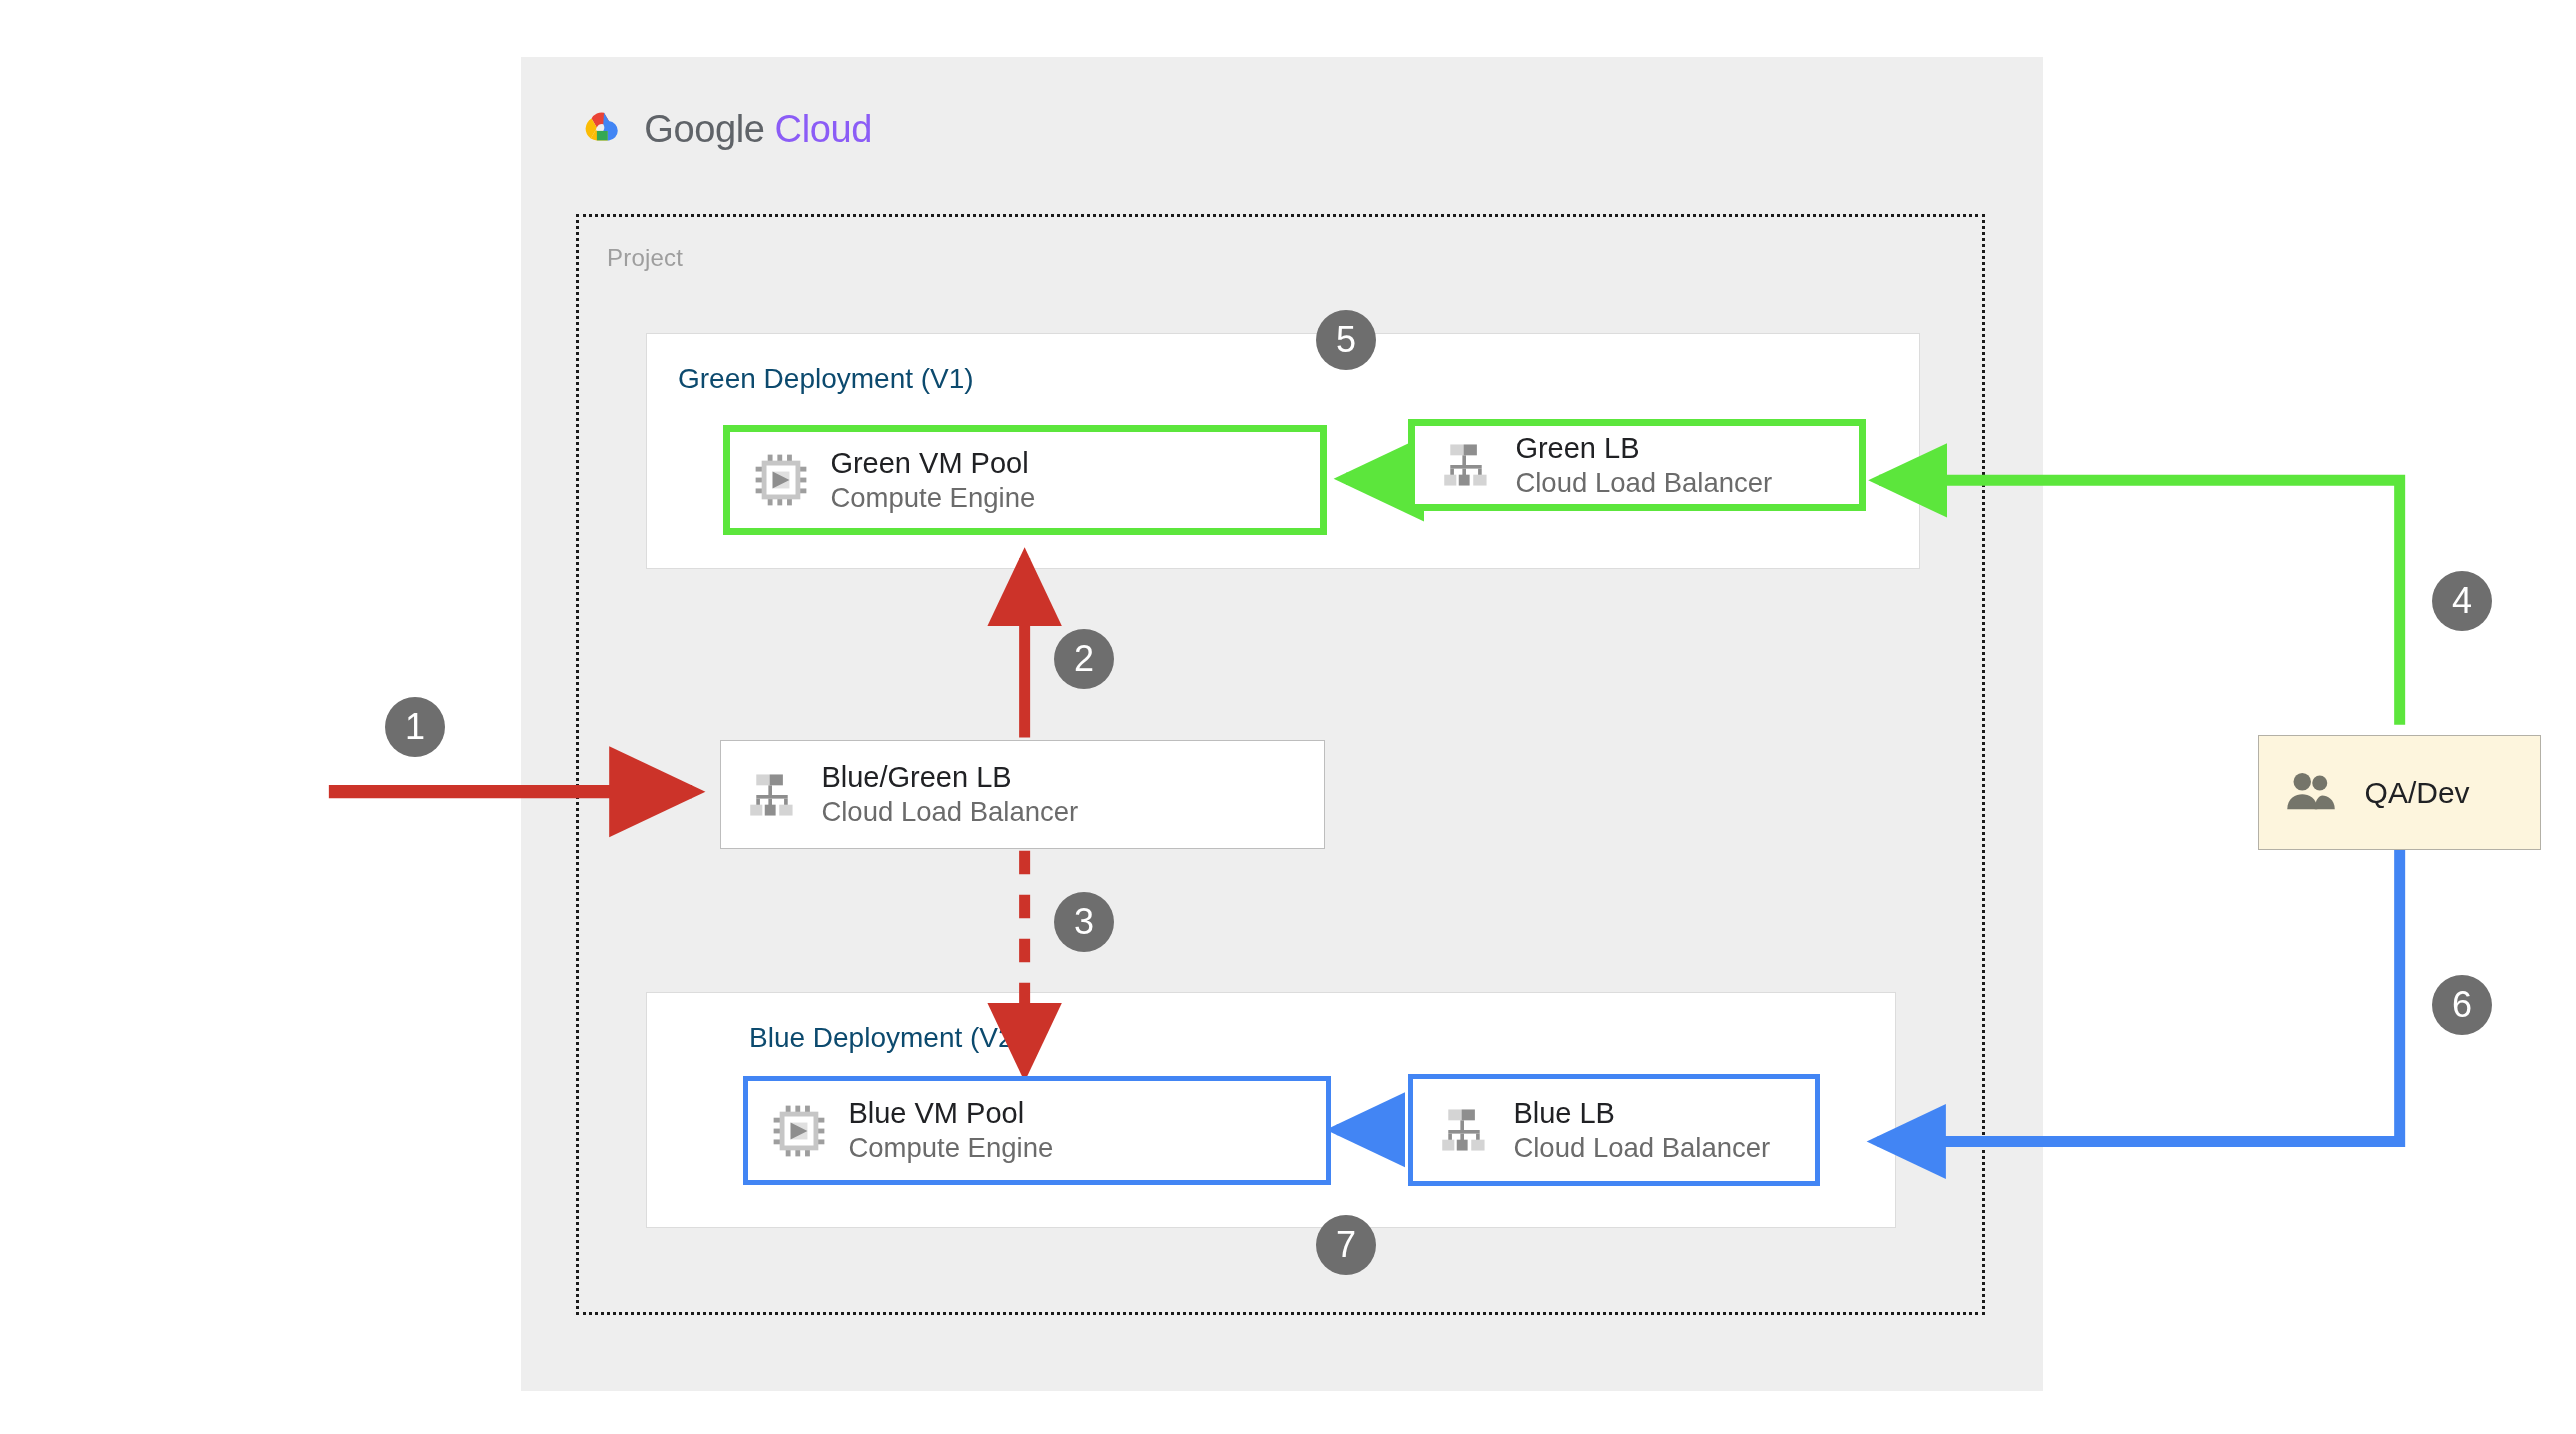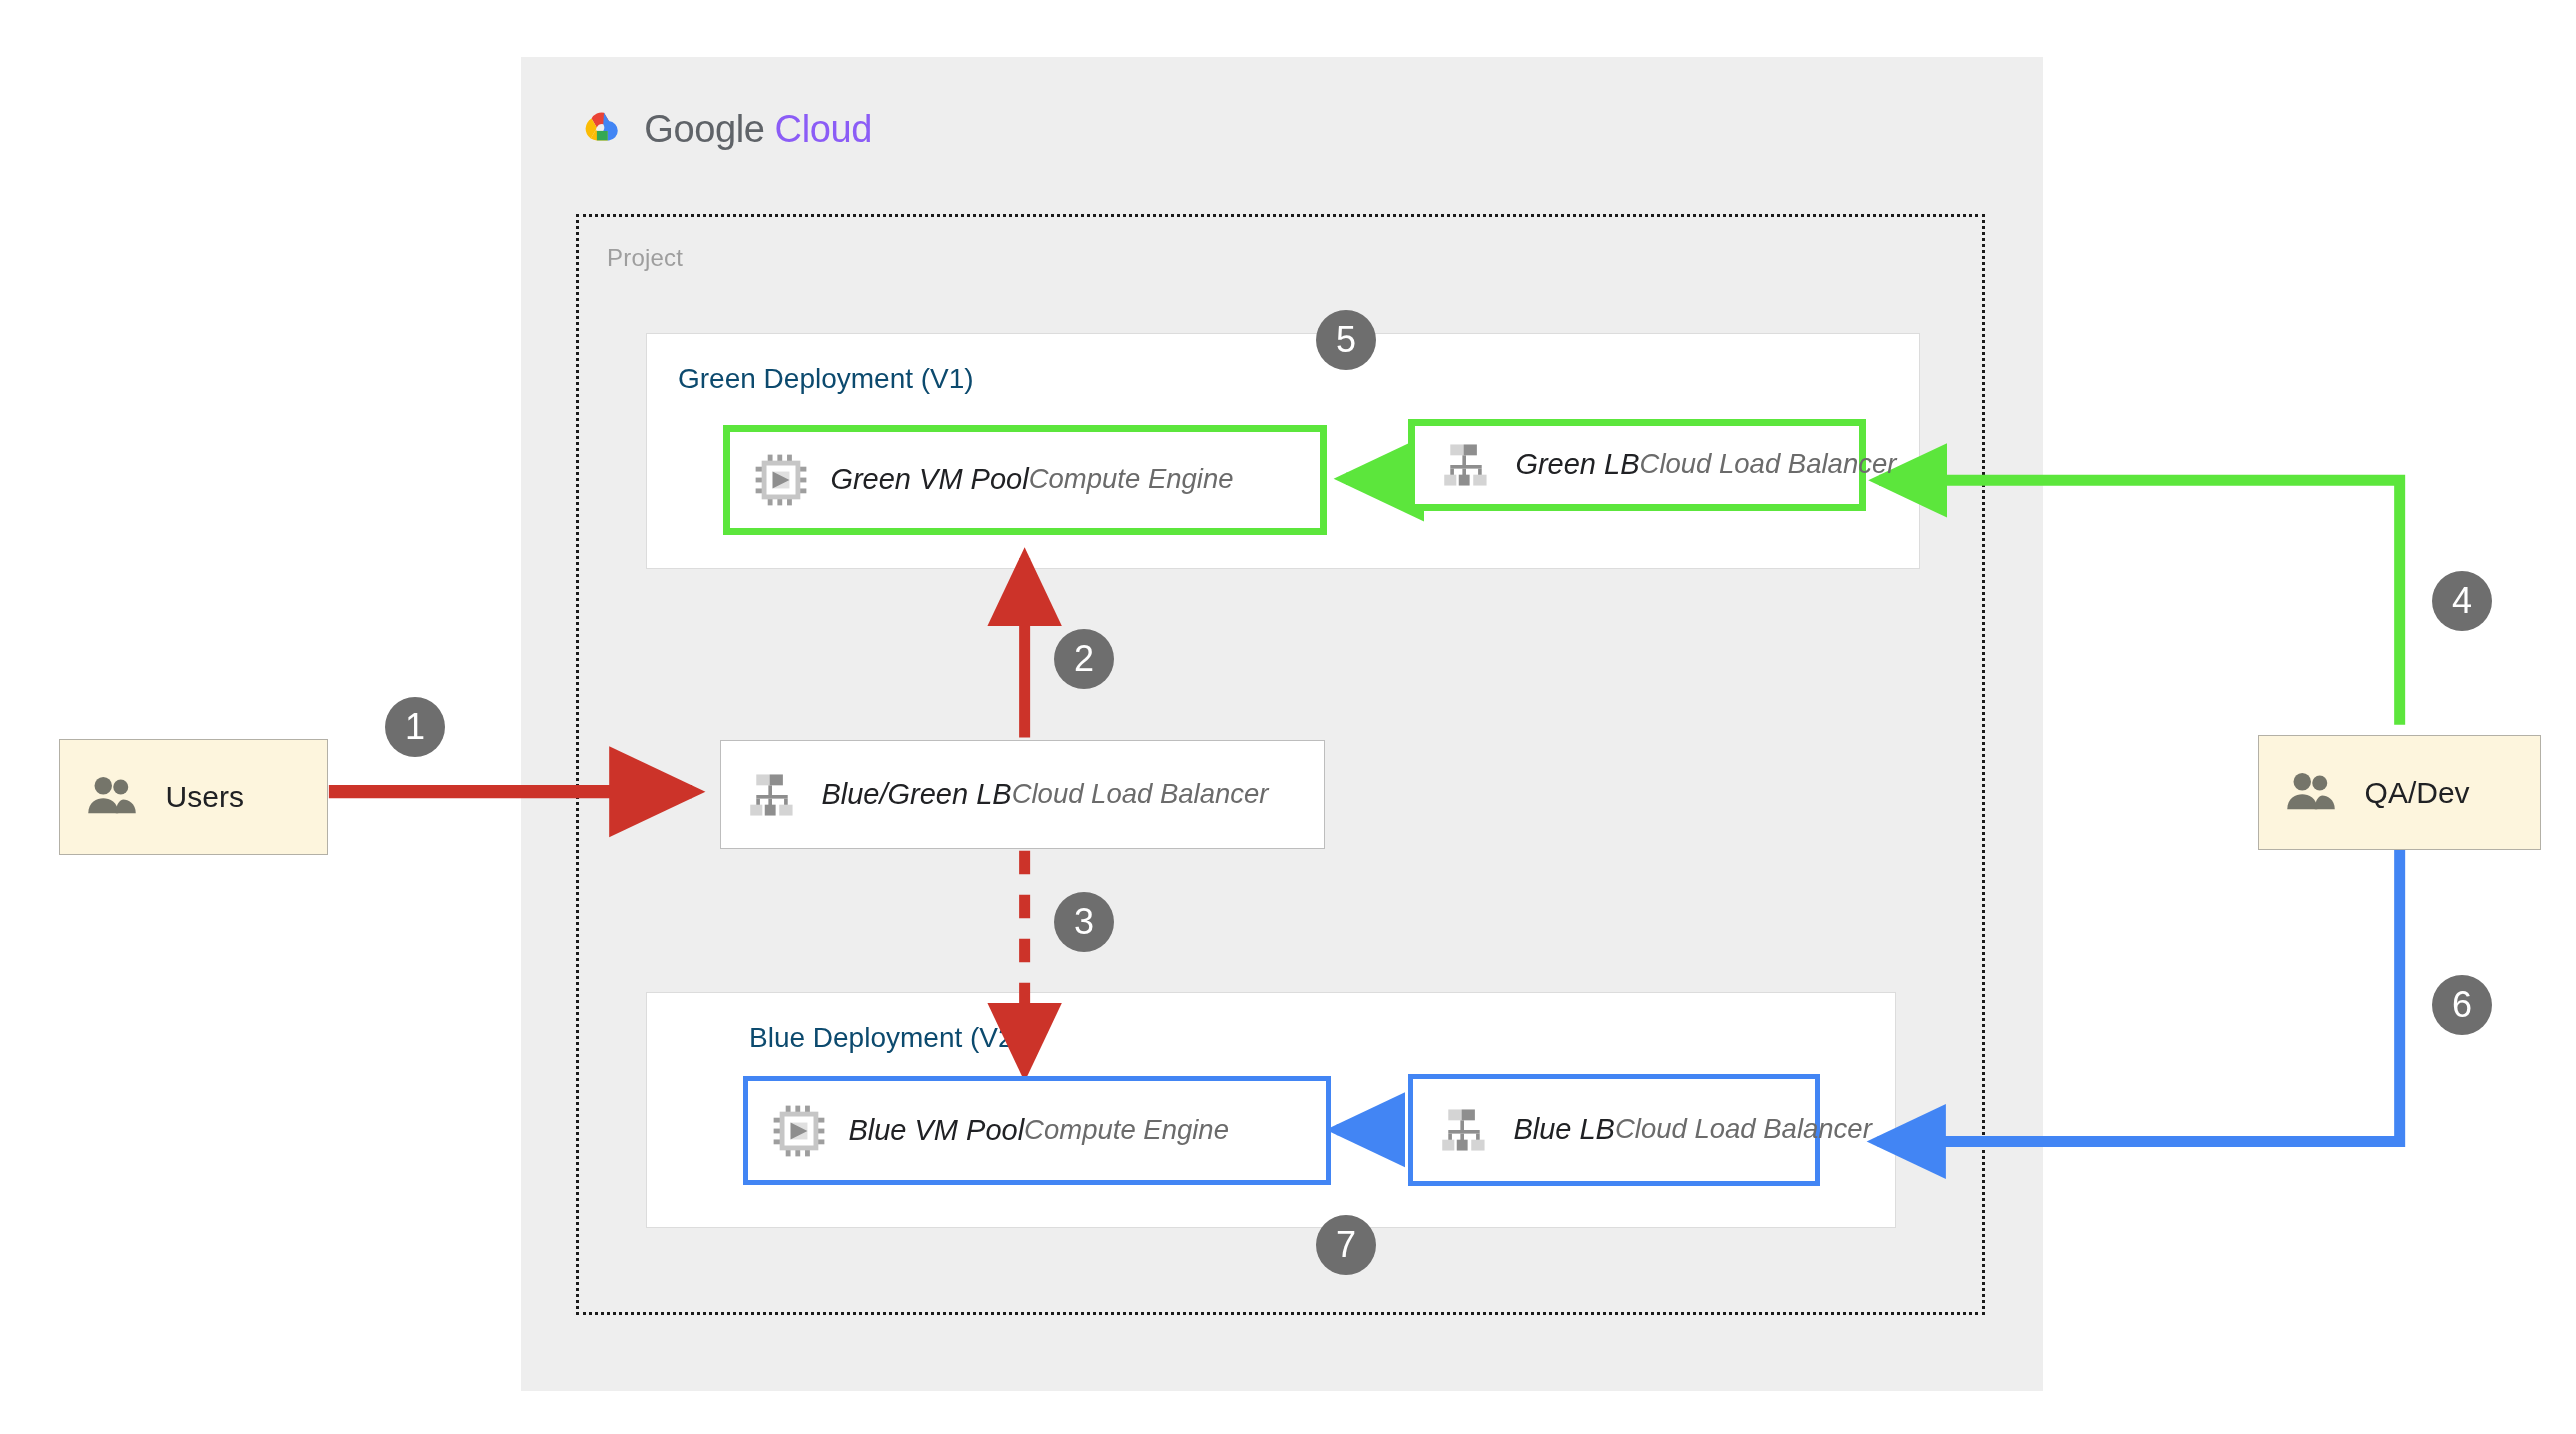--- a/index.html
+++ b/index.html
@@ -73,21 +73,21 @@
   .node.thin   { border: 1.6px solid #bdbdbd; }
   .node.green  { border: 7px solid #5ce63c; }
   .node.blue   { border: 5.5px solid #4285f4; }
 
   .node-icon {
     width: 58px;
     height: 58px;
     flex: 0 0 58px;
     margin-right: 20.4px;
   }
-  .node-text { display: flex; justify-content: flex-end; font-style: italic; }
+  .node-text { display: flex; flex-direction: column; justify-content: flex-end; }
   .node-title {
     font-size: 29px;
     color: #202124;
     line-height: 1.22;
     white-space: nowrap;
   }
   .node-sub {
     font-size: 27.5px;
     color: #6b6b6b;
     line-height: 1.22;
@@ -348,33 +348,20 @@
         <rect x="18" y="32" width="9" height="9" fill="#8e8e8e"></rect>
         <rect x="30" y="32" width="11" height="9" fill="#d4d4d4"></rect>
       </svg>
     </span>
     <span class="node-text">
       <span class="node-title">Blue LB</span>
       <span class="node-sub">Cloud Load Balancer</span>
     </span>
   </div>
 
-  <div class="actor actor-users">
-    <span class="actor-icon">
-      <svg viewBox="0 0 48 48" width="60" height="60">
-        <g fill="#75756a">
-          <circle cx="17" cy="15" r="7"></circle>
-          <circle cx="31" cy="16" r="6"></circle>
-          <path d="M5 37 C5 28 12 25 17 25 C22 25 29 28 29 37 z"></path>
-          <path d="M27 37 C27 29 31 26 33 26 C37 26 43 29 43 37 z"></path>
-        </g>
-      </svg>
-    </span>
-    <span class="actor-label">Users</span>
-  </div>
 
   <div class="actor actor-qa">
     <span class="actor-icon">
       <svg viewBox="0 0 48 48" width="60" height="60">
         <g fill="#75756a">
           <circle cx="17" cy="15" r="7"></circle>
           <circle cx="31" cy="16" r="6"></circle>
           <path d="M5 37 C5 28 12 25 17 25 C22 25 29 28 29 37 z"></path>
           <path d="M27 37 C27 29 31 26 33 26 C37 26 43 29 43 37 z"></path>
         </g>

